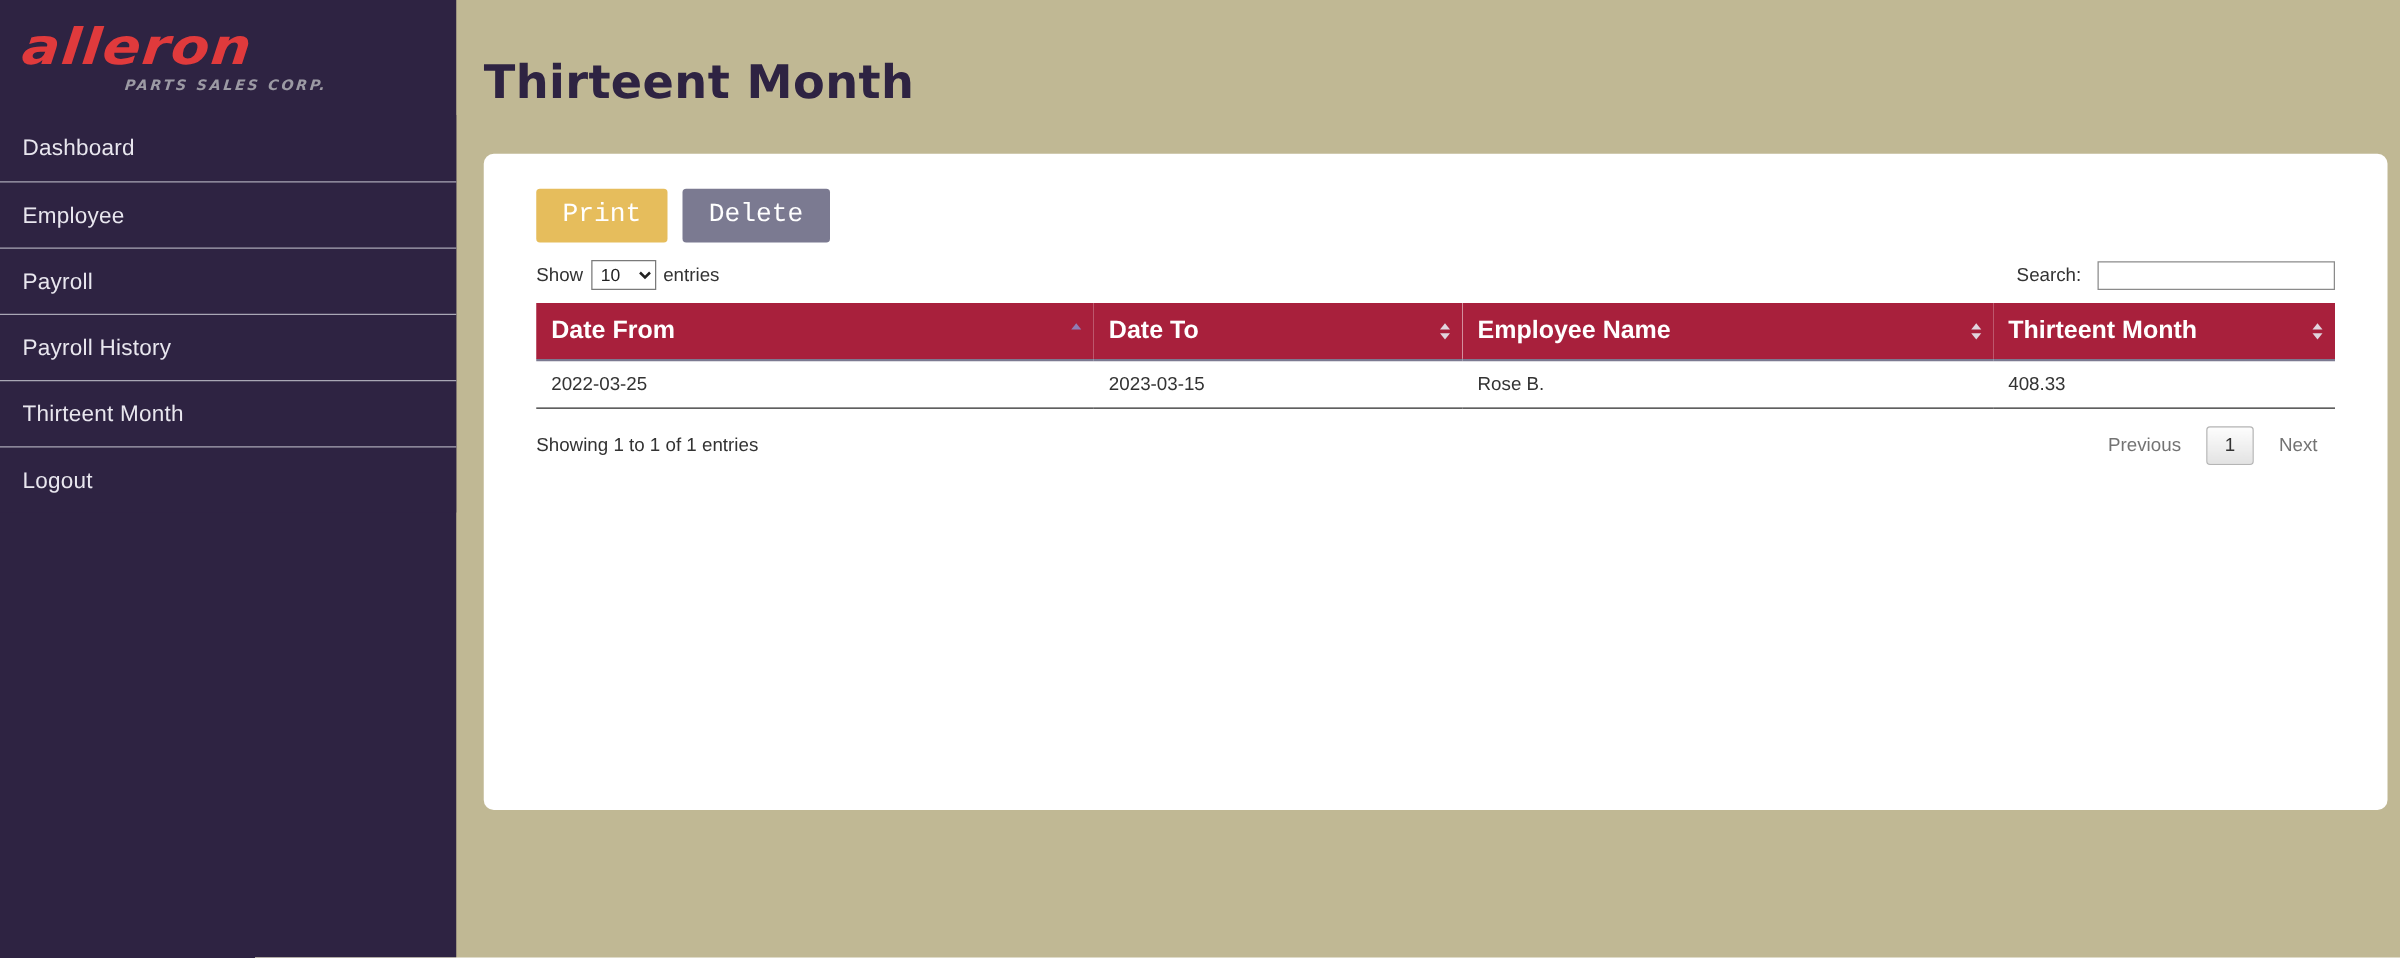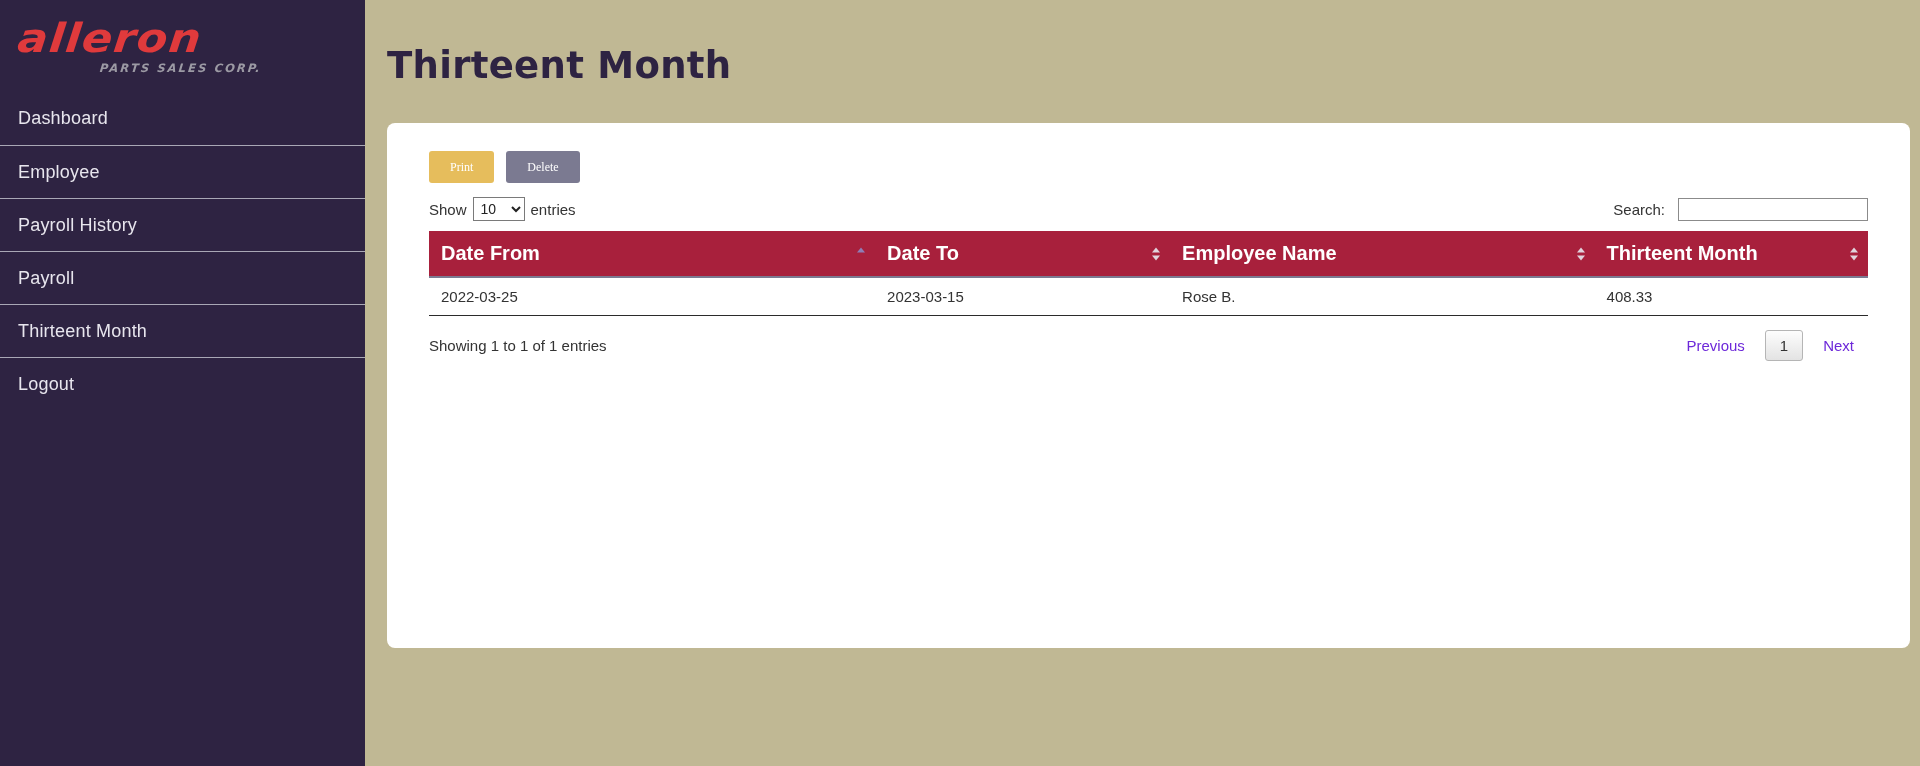--- a/index.html
+++ b/index.html
@@ -101,22 +101,22 @@
     height: 525px;
     padding: 28px 42px 0 42px;
     position: relative;
   }
 
   .btn-row { display: flex; gap: 12px; margin-bottom: 2px; }
   .btn {
     border: 0;
     border-radius: 3px;
     color: #ffffff;
-    font-family: Liberation Serif, serif;
-    font-size: 12px;
+    font-family: Liberation Mono, monospace;
+    font-size: 21px;
     padding: 9px 21px;
     cursor: pointer;
     line-height: 1.2;
   }
   .btn-print { background: #e6bd5c; }
   .btn-delete { background: #7b7a91; }
 
   .table-controls {
     display: flex;
     align-items: flex-end;
@@ -188,21 +188,21 @@
     display: flex;
     align-items: center;
     justify-content: space-between;
     margin-top: 14px;
     font-size: 15px;
     color: #333;
   }
   .paginate { display: flex; align-items: center; gap: 0; }
   .pg {
     font-size: 15px;
-    color: #6d28d9;
+    color: #737373;
     padding: 6px 13px;
     cursor: pointer;
     border: 1px solid transparent;
   }
   .pg.num {
     color: #333;
     background: linear-gradient(180deg,#fdfdfd 0%,#e3e3e3 100%);
     border: 1px solid #b5b5b5;
     border-radius: 3px;
     padding: 6px 14px;
@@ -224,24 +224,24 @@
     </div>
 
     <nav class="nav">
       <div class="nav-item">
         <span>Dashboard</span>
       </div>
       <div class="nav-item">
         <span>Employee</span>
       </div>
       <div class="nav-item">
+        <span>Payroll</span>
+      </div>
+      <div class="nav-item">
         <span>Payroll History</span>
-      </div>
-      <div class="nav-item">
-        <span>Payroll</span>
       </div>
       <div class="nav-item">
         <span>Thirteent Month</span>
       </div>
       <div class="nav-item">
         <span>Logout</span>
       </div>
     </nav>
   </aside>
 

